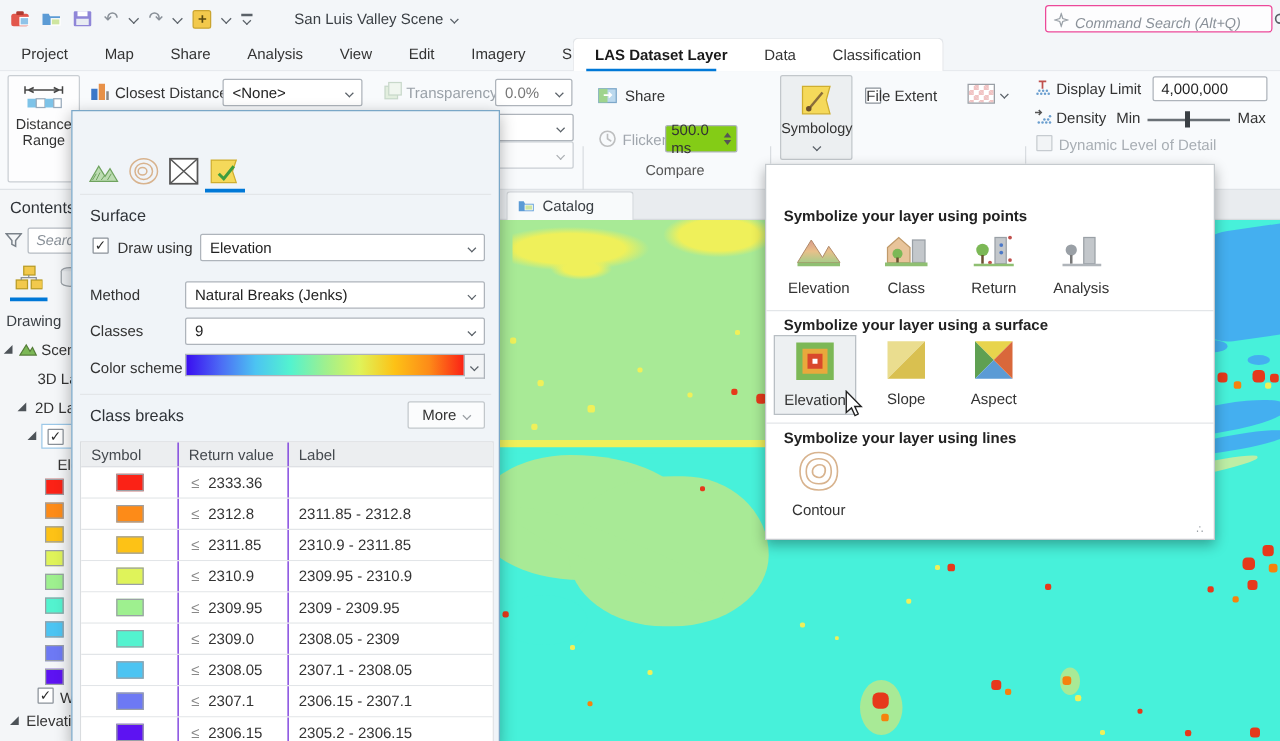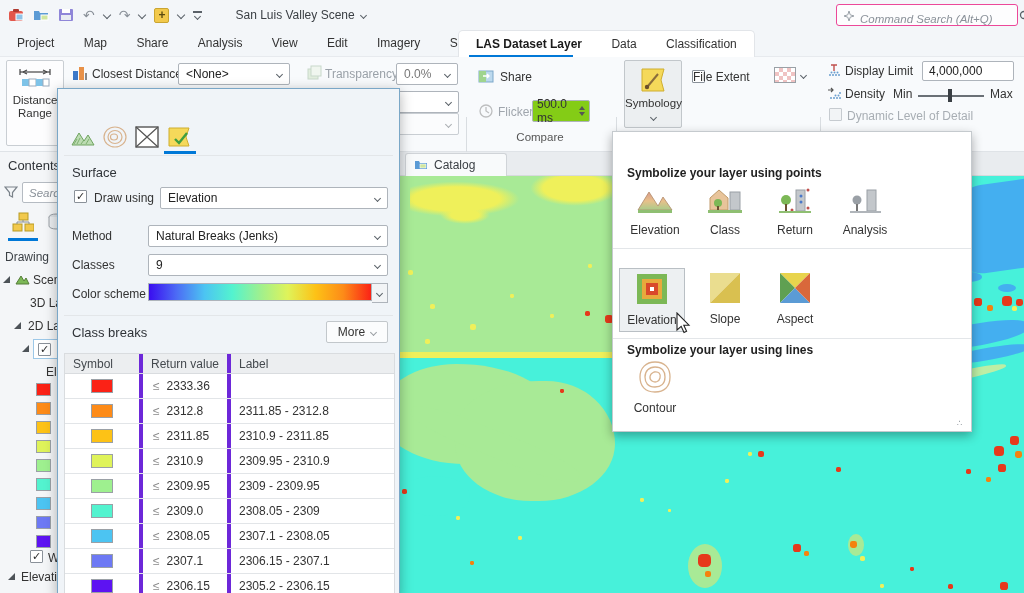--- a/index.html
+++ b/index.html
@@ -19,21 +19,21 @@
   .exp{width:0;height:0;border-bottom:7px solid #4d5358;border-left:7px solid transparent;display:inline-block}
   .swatch{border:1px solid #9aa0a6}
   .spnbtn{display:flex;flex-direction:column;justify-content:center;gap:2px;margin-left:4px}
   .up{width:0;height:0;border-left:3.5px solid transparent;border-right:3.5px solid transparent;border-bottom:4px solid #555}
   .dn{width:0;height:0;border-left:3.5px solid transparent;border-right:3.5px solid transparent;border-top:4px solid #555}
   .flyitem{position:absolute;width:64px;text-align:center}
   .flyitem .lbl{margin-top:4px;color:#333;font-size:12px}
   .sectitle{font-weight:bold;color:#222;font-size:12px;position:absolute;left:14px}
   .hdiv{position:absolute;left:0;right:0;height:1px;background:#e3e6e9}
   .rowline{border-bottom:1px solid #e2e5e8}
-  .cell{border-right:4px solid #6d28d9;display:flex;align-items:center}
+  .cell{border-right:1px solid #6d28d9;display:flex;align-items:center}
   input{font-family:inherit}
   input::placeholder{font-style:italic;color:#8a9199}
 </style>
 </head>
 <body>
 
 <div class="abs" style="left:0;top:0;width:1024px;height:30px;background:#f3f6f9;display:flex;align-items:center;padding-left:8px;gap:9px">
   <span class="ic16"><svg width="16" height="16">
         <rect x="1" y="4" width="14" height="10" rx="2" fill="#e2574c"></rect>
         <rect x="5" y="2" width="6" height="3" rx="1" fill="#b03a30"></rect>
@@ -557,20 +557,21 @@
   <div class="flyitem" style="left:220px;top:52px">
     <svg width="38" height="32">
         <circle cx="11" cy="16" r="4.5" fill="#9aa0a6"></circle>
         <rect x="10" y="20" width="2" height="7" fill="#777"></rect>
         <rect x="21" y="6" width="9" height="21" fill="#c3c7cb" stroke="#9aa0a6"></rect>
         <rect x="4" y="27" width="31" height="2" fill="#b0b5ba"></rect>
       </svg>
     <div class="lbl">Analysis</div>
   </div>
   <div class="hdiv" style="top:116px"></div>
+  <div class="sectitle" style="top:121px">Symbolize your layer using a surface</div>
 
   <div class="flyitem" style="left:6px;top:136px;width:66px;height:64px;background:#edf0f2;border:1px solid #b9bfc4;padding-top:3px">
     <svg width="34" height="34">
         <rect x="2" y="2" width="30" height="30" fill="#7cb856"></rect>
         <rect x="7" y="7" width="20" height="20" fill="#e8a93c"></rect>
         <rect x="11" y="11" width="12" height="12" fill="#d9482b"></rect>
         <rect x="15" y="15" width="4" height="4" fill="#fff"></rect>
       </svg>
     <div class="lbl">Elevation</div>
   </div>

